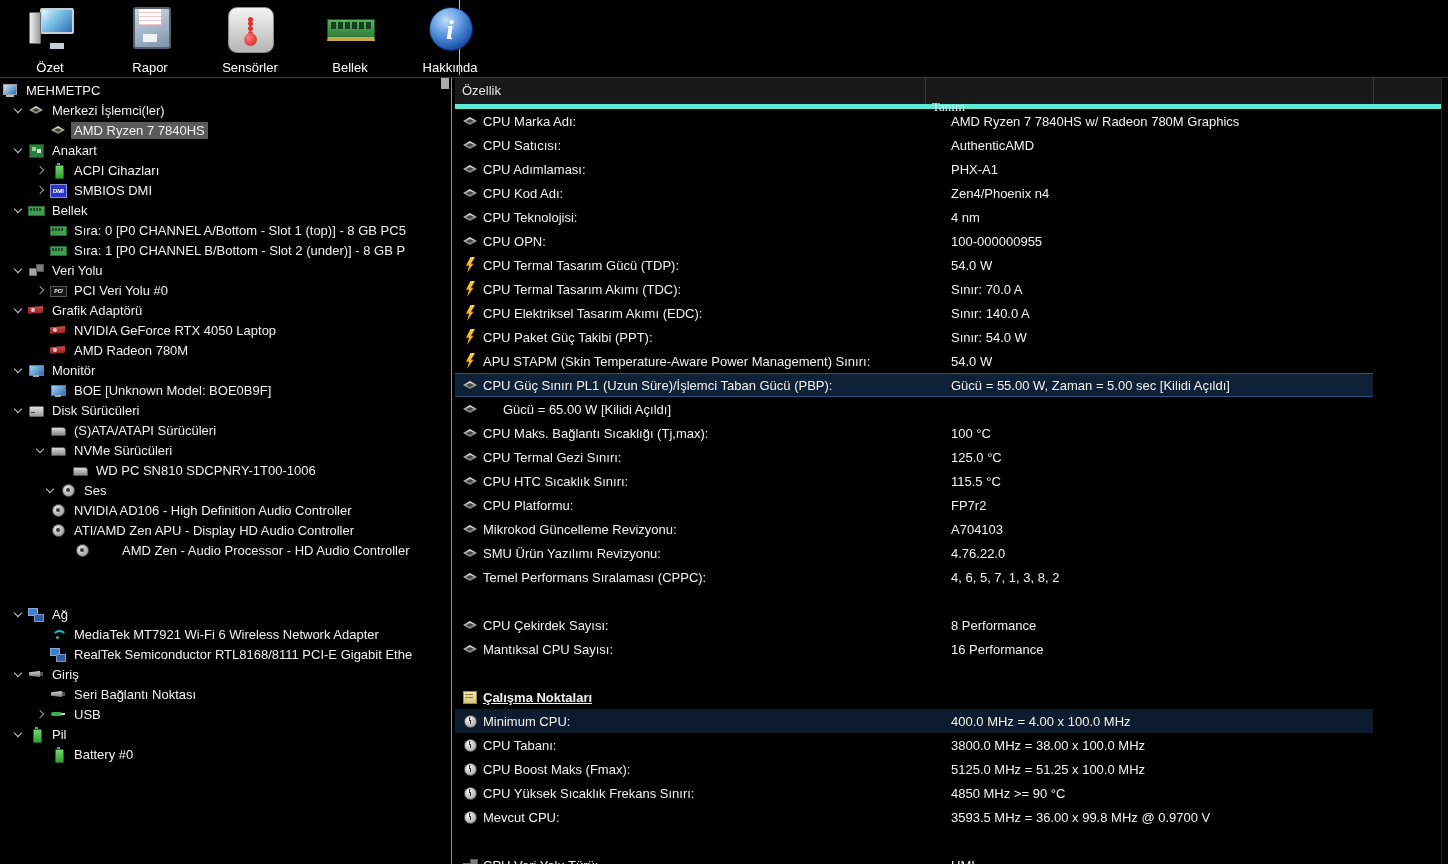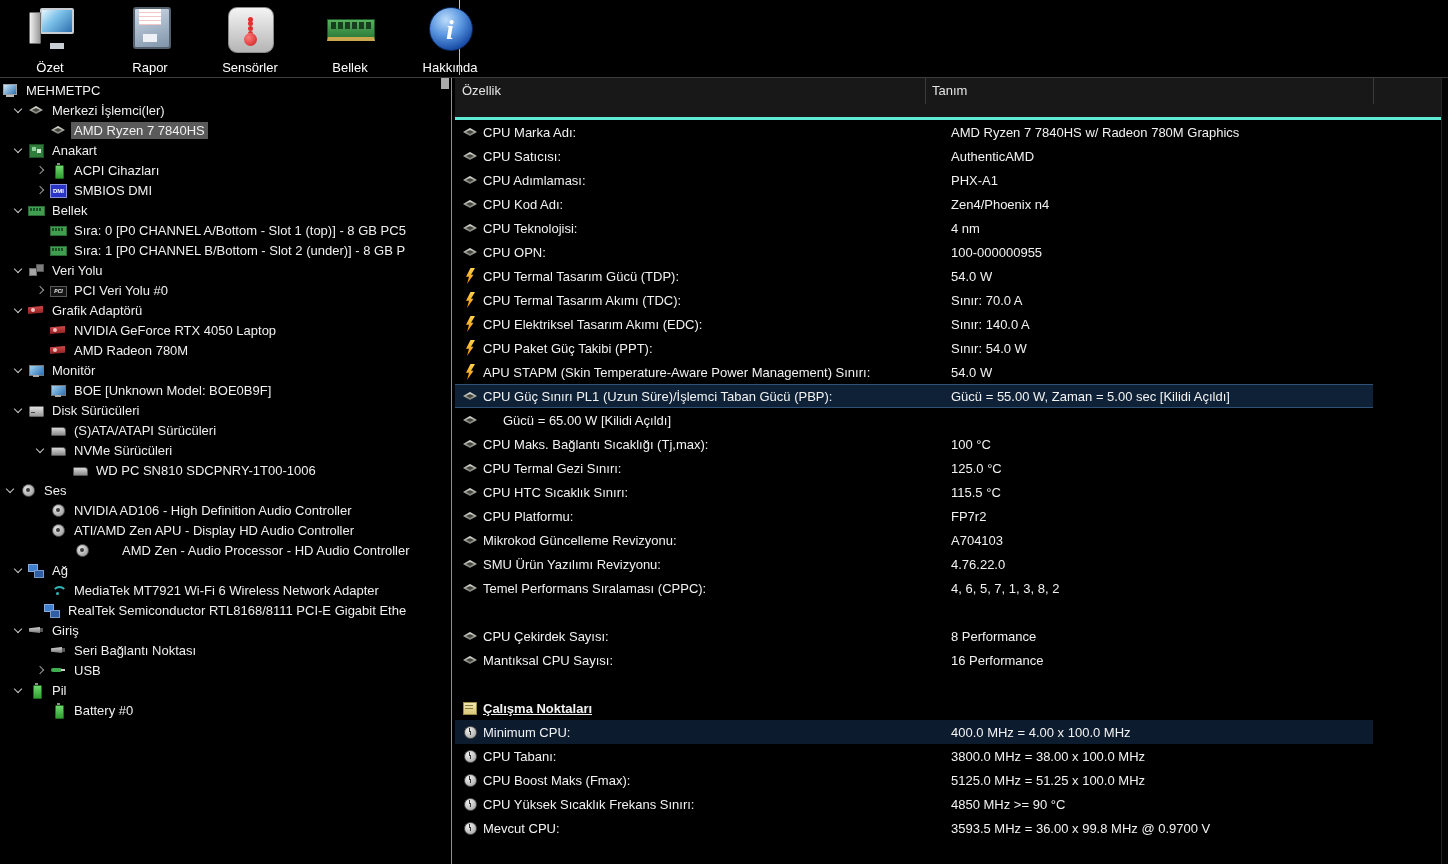--- a/index.html
+++ b/index.html
@@ -105,24 +105,24 @@
   .i-usb::before{left:1px;top:6px;width:11px;height:4px;border-radius:2px;background:#3fae4f;}
   .i-usb::after{left:11px;top:7px;width:4px;height:2px;background:#cfcfcf;}
   .i-notes::before{left:1px;top:2px;width:12px;height:11px;border:1px solid #9a8a4a;
     background:linear-gradient(#f0e6b0,#d8c878);}
   .i-notes::after{left:3px;top:5px;width:8px;height:1px;background:#8a7a40;box-shadow:0 3px 0 #8a7a40;}
   .i-clock::before{left:2px;top:2px;width:11px;height:11px;border-radius:50%;border:1px solid #555;
     background:radial-gradient(circle at 35% 30%,#f2f2f2,#9a9a9a);}
   .i-clock::after{left:7px;top:4px;width:1px;height:4px;background:#333;box-shadow:1px 3px 0 #333;}
 
   
-  .thead{height:42px;background:#181818;border-bottom:3px solid #5eead4;position:relative;flex:none;
+  .thead{height:31px;background:#181818;border-bottom:5px solid #5eead4;position:relative;flex:none;
     color:#e4e4e4;font-size:13px;}
   .th-prop{position:absolute;left:7px;top:5px;}
-  .th-def{position:absolute;left:477px;top:5px;}
+  .th-def{position:absolute;left:477px;top:21px;font-family:Liberation Serif, serif;}
   .th-sep1{position:absolute;left:470px;top:0;width:1px;height:26px;background:#3a3a3a;}
   .th-sep2{position:absolute;left:918px;top:0;width:1px;height:26px;background:#3a3a3a;}
   .tbody{flex:1;overflow:hidden;}
   .trow{height:24px;display:flex;align-items:center;width:918px;padding-left:7px;
     color:#f2f2f2;font-size:13px;white-space:nowrap;}
   .tcell-label{width:448px;flex:none;overflow:hidden;}
   .tcell-value{overflow:hidden;margin-left:20px;}
   .trow.section .tcell-label{font-weight:bold;text-decoration:underline;width:auto;}
   .trow.hl-strong{background:#0e2136;border-top:1px solid #2f5176;border-bottom:1px solid #2f5176;}
   .trow.hl-subtle{background:#0c1b2e;}
@@ -271,21 +271,21 @@
           <span class="chev exp"></span>
         </span>
         <span class="ticon i-drive"></span>
         <span class="tlabel">NVMe Sürücüleri</span>
       </div>
       <div class="tree-row" style="padding-left: 52px;">
         <span class="chev-box"></span>
         <span class="ticon i-drive"></span>
         <span class="tlabel">WD PC SN810 SDCPNRY-1T00-1006</span>
       </div>
-      <div class="tree-row" style="padding-left: 0;">
+      <div class="tree-row" style="padding-left: 8px; margin-left: 32px;">
         <span class="chev-box">
           <span class="chev exp"></span>
         </span>
         <span class="ticon i-audio"></span>
         <span class="tlabel">Ses</span>
       </div>
       <div class="tree-row" style="padding-left: 30px;">
         <span class="chev-box"></span>
         <span class="ticon i-audio"></span>
         <span class="tlabel">NVIDIA AD106 - High Definition Audio Controller</span>
@@ -293,33 +293,33 @@
       <div class="tree-row" style="padding-left: 30px;">
         <span class="chev-box"></span>
         <span class="ticon i-audio"></span>
         <span class="tlabel">ATI/AMD Zen APU - Display HD Audio Controller</span>
       </div>
       <div class="tree-row" style="padding-left: 30px; gap: 24px;">
         <span class="chev-box"></span>
         <span class="ticon i-audio"></span>
         <span class="tlabel">AMD Zen - Audio Processor - HD Audio Controller</span>
       </div>
-      <div class="tree-row" style="padding-left: 8px;">
+      <div class="tree-row" style="padding-left: 8px; margin-top: 44px;">
         <span class="chev-box">
           <span class="chev exp"></span>
         </span>
         <span class="ticon i-net"></span>
         <span class="tlabel">Ağ</span>
       </div>
       <div class="tree-row" style="padding-left: 30px;">
         <span class="chev-box"></span>
         <span class="ticon i-wifi"></span>
         <span class="tlabel">MediaTek MT7921 Wi-Fi 6 Wireless Network Adapter</span>
       </div>
-      <div class="tree-row" style="padding-left: 24px; text-align: center;">
+      <div class="tree-row" style="padding-left: 30px; text-align: center;">
         <span class="chev-box"></span>
         <span class="ticon i-net"></span>
         <span class="tlabel">RealTek Semiconductor RTL8168/8111 PCI-E Gigabit Ethe</span>
       </div>
       <div class="tree-row" style="padding-left: 8px;">
         <span class="chev-box">
           <span class="chev exp"></span>
         </span>
         <span class="ticon i-serial"></span>
         <span class="tlabel">Giriş</span>

